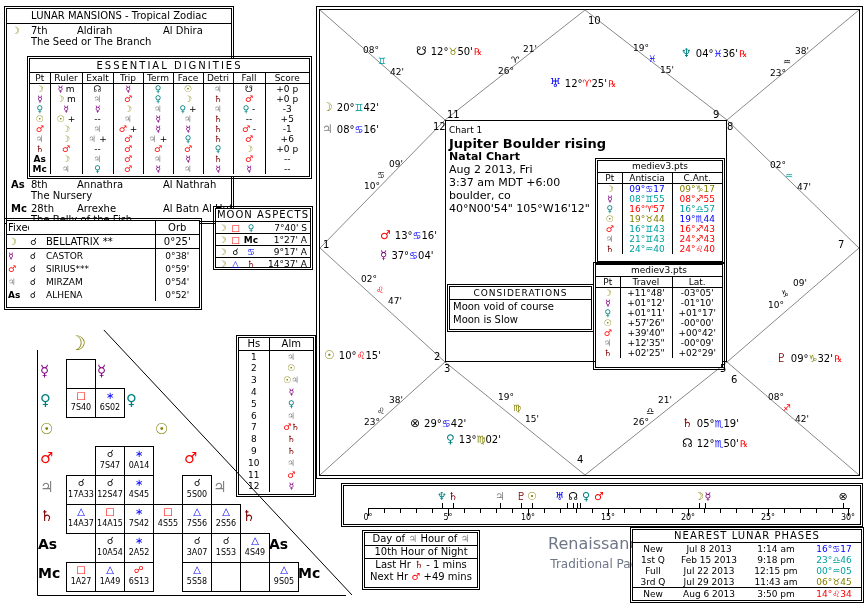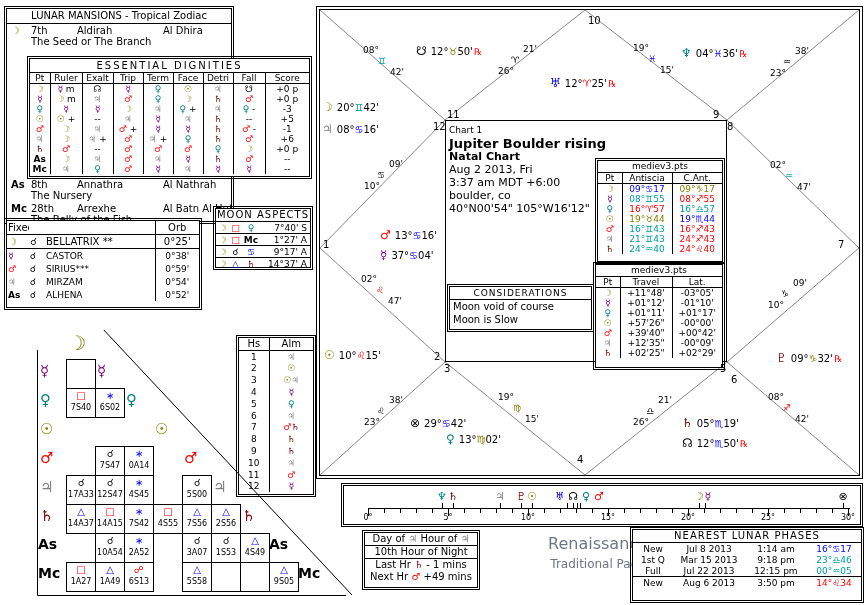--- a/index.html
+++ b/index.html
@@ -955,31 +955,37 @@
       </colgroup>
     <tbody>
         <tr>
           <td><span>New</span></td>
           <td><span>Jul 8 2013</span></td>
           <td><span>1:14 am</span></td>
           <td><span style="color: rgb(0, 0, 255);">16°♋17</span></td>
         </tr>
         <tr>
           <td><span>1st Q</span></td>
-          <td><span>Mar 15 2013</span></td>
+          <td><span>Feb 15 2013</span></td>
           <td><span>9:18 pm</span></td>
           <td><span style="color: rgb(0, 160, 160);">23°♎46</span></td>
         </tr>
         <tr>
           <td><span>Full</span></td>
           <td><span>Jul 22 2013</span></td>
           <td><span>12:15 pm</span></td>
           <td><span style="color: rgb(0, 160, 160);">00°♒05</span></td>
         </tr>
         <tr>
+          <td><span>3rd Q</span></td>
+          <td><span>Jul 29 2013</span></td>
+          <td><span>11:43 am</span></td>
+          <td><span style="color: rgb(128, 128, 0);">06°♉45</span></td>
+        </tr>
+        <tr>
           <td><span>New</span></td>
           <td><span>Aug 6 2013</span></td>
           <td><span>3:50 pm</span></td>
           <td><span style="color: rgb(255, 0, 0);">14°♌34</span></td>
         </tr>
       </tbody>
   </table>
 </div>
 
 </body></html>

